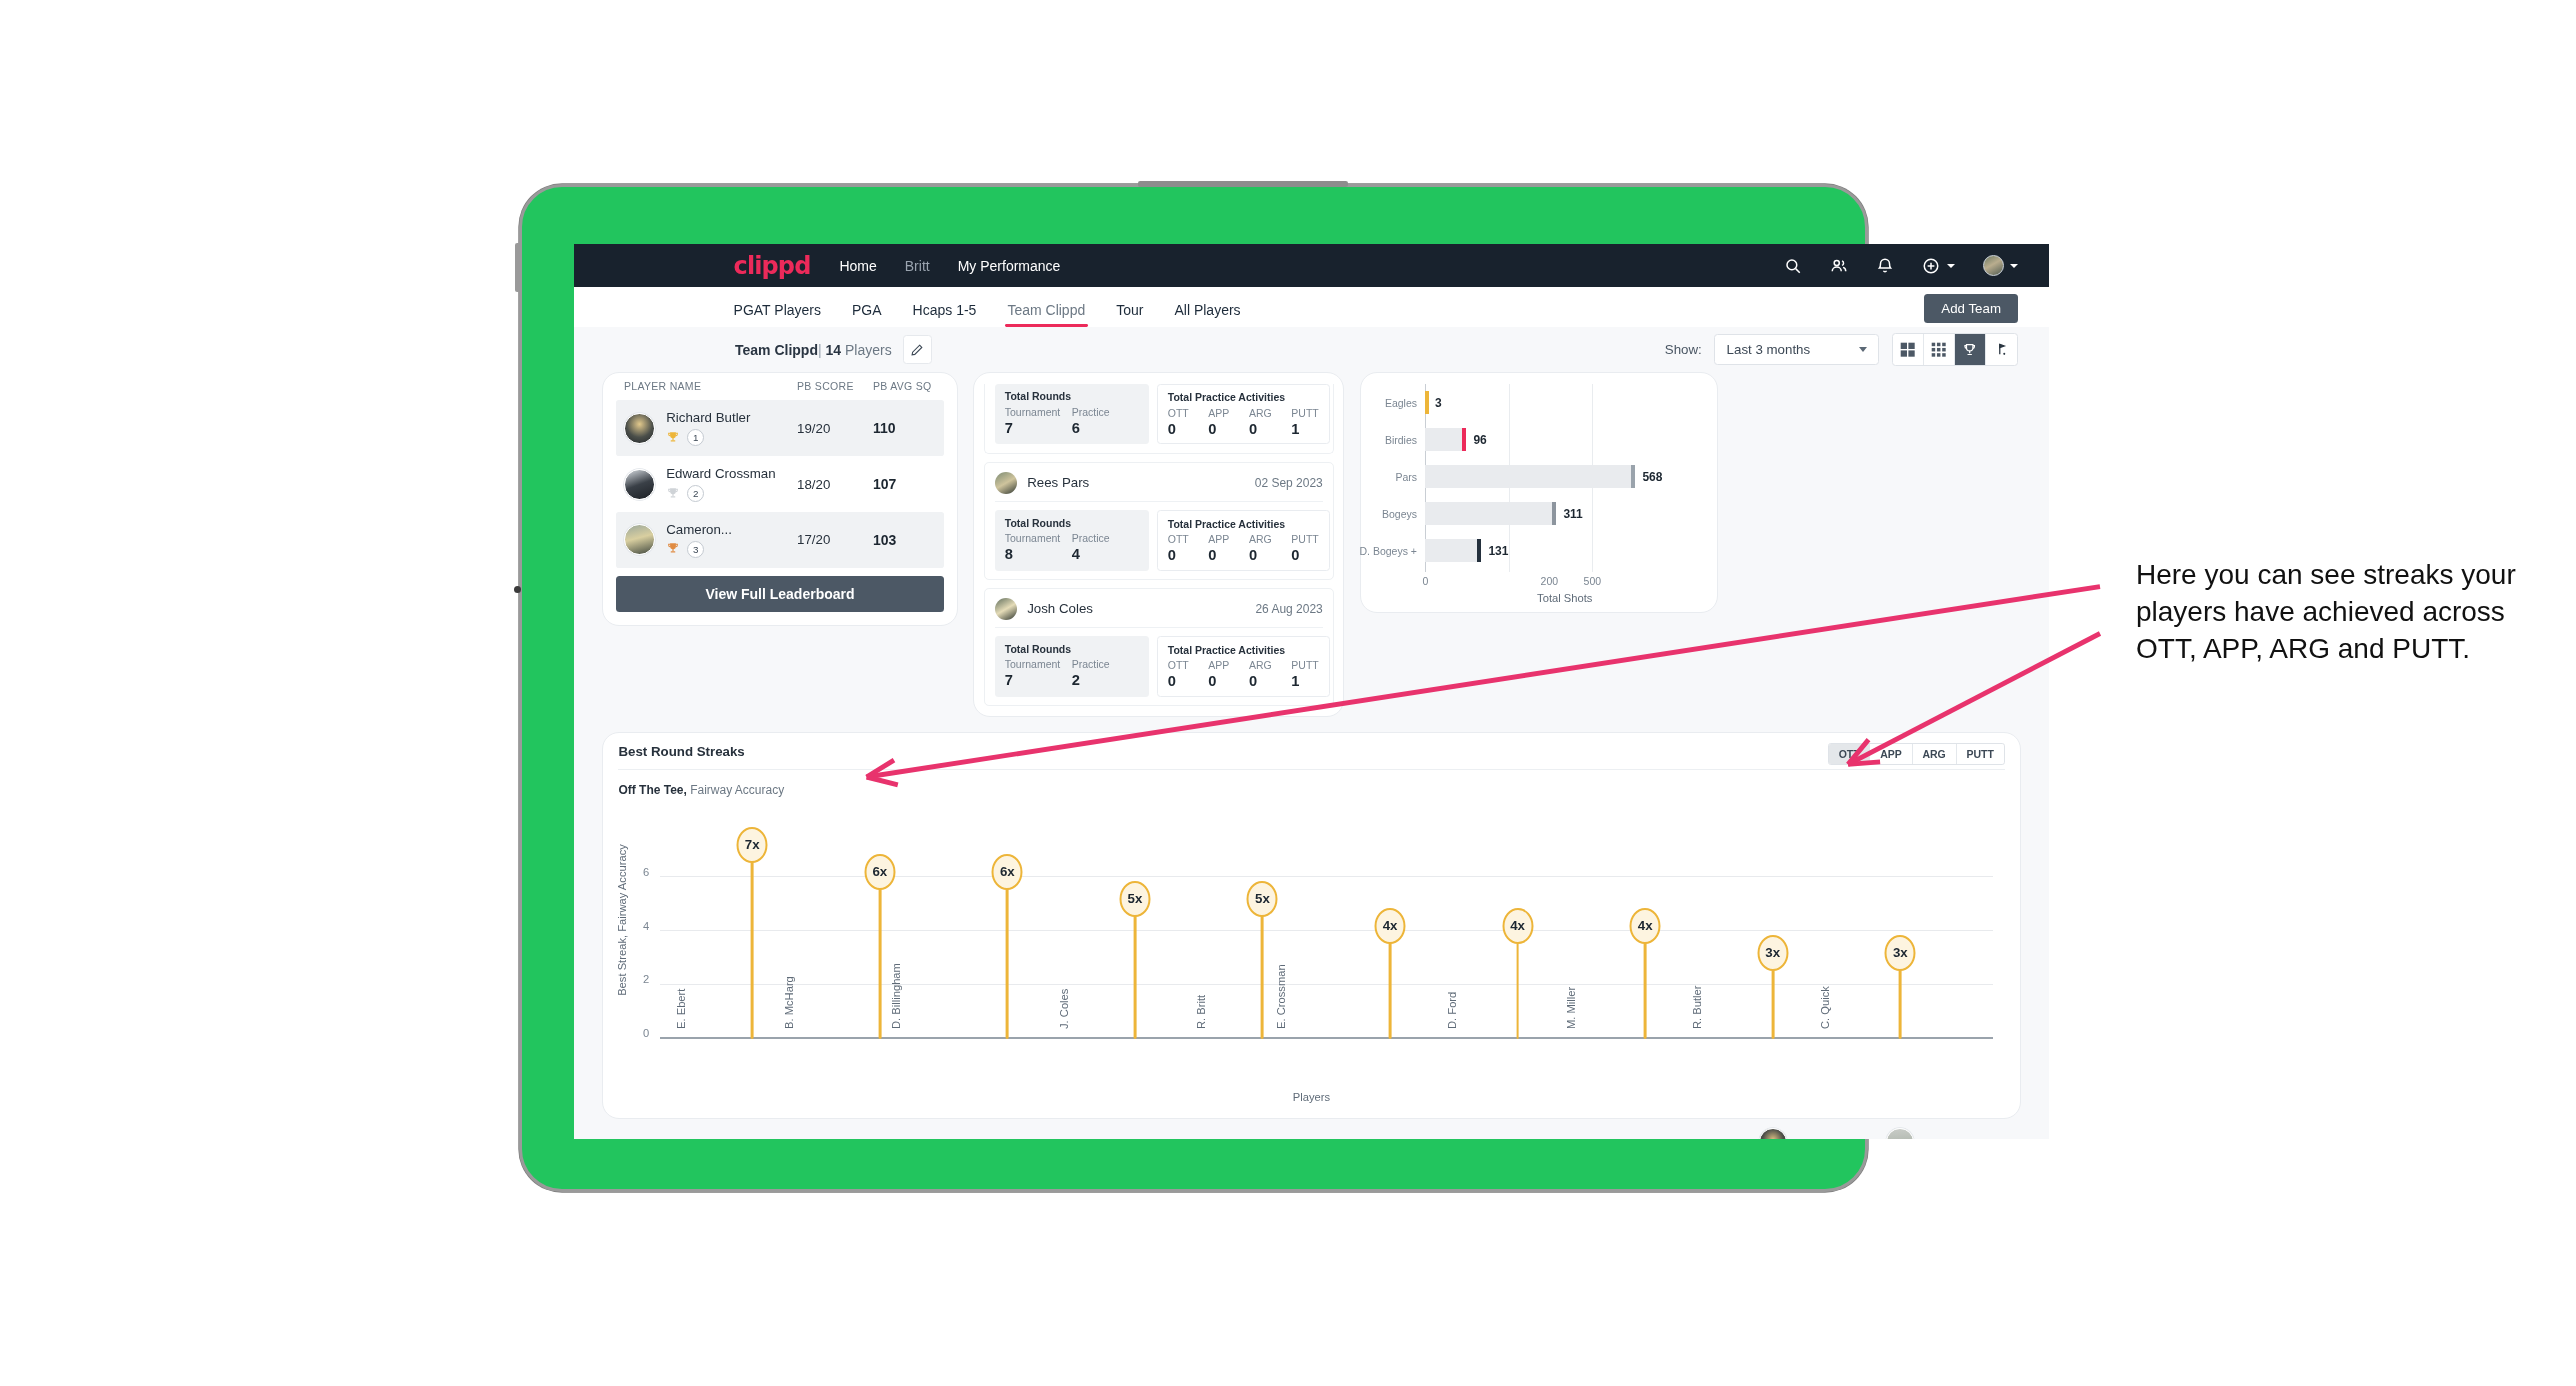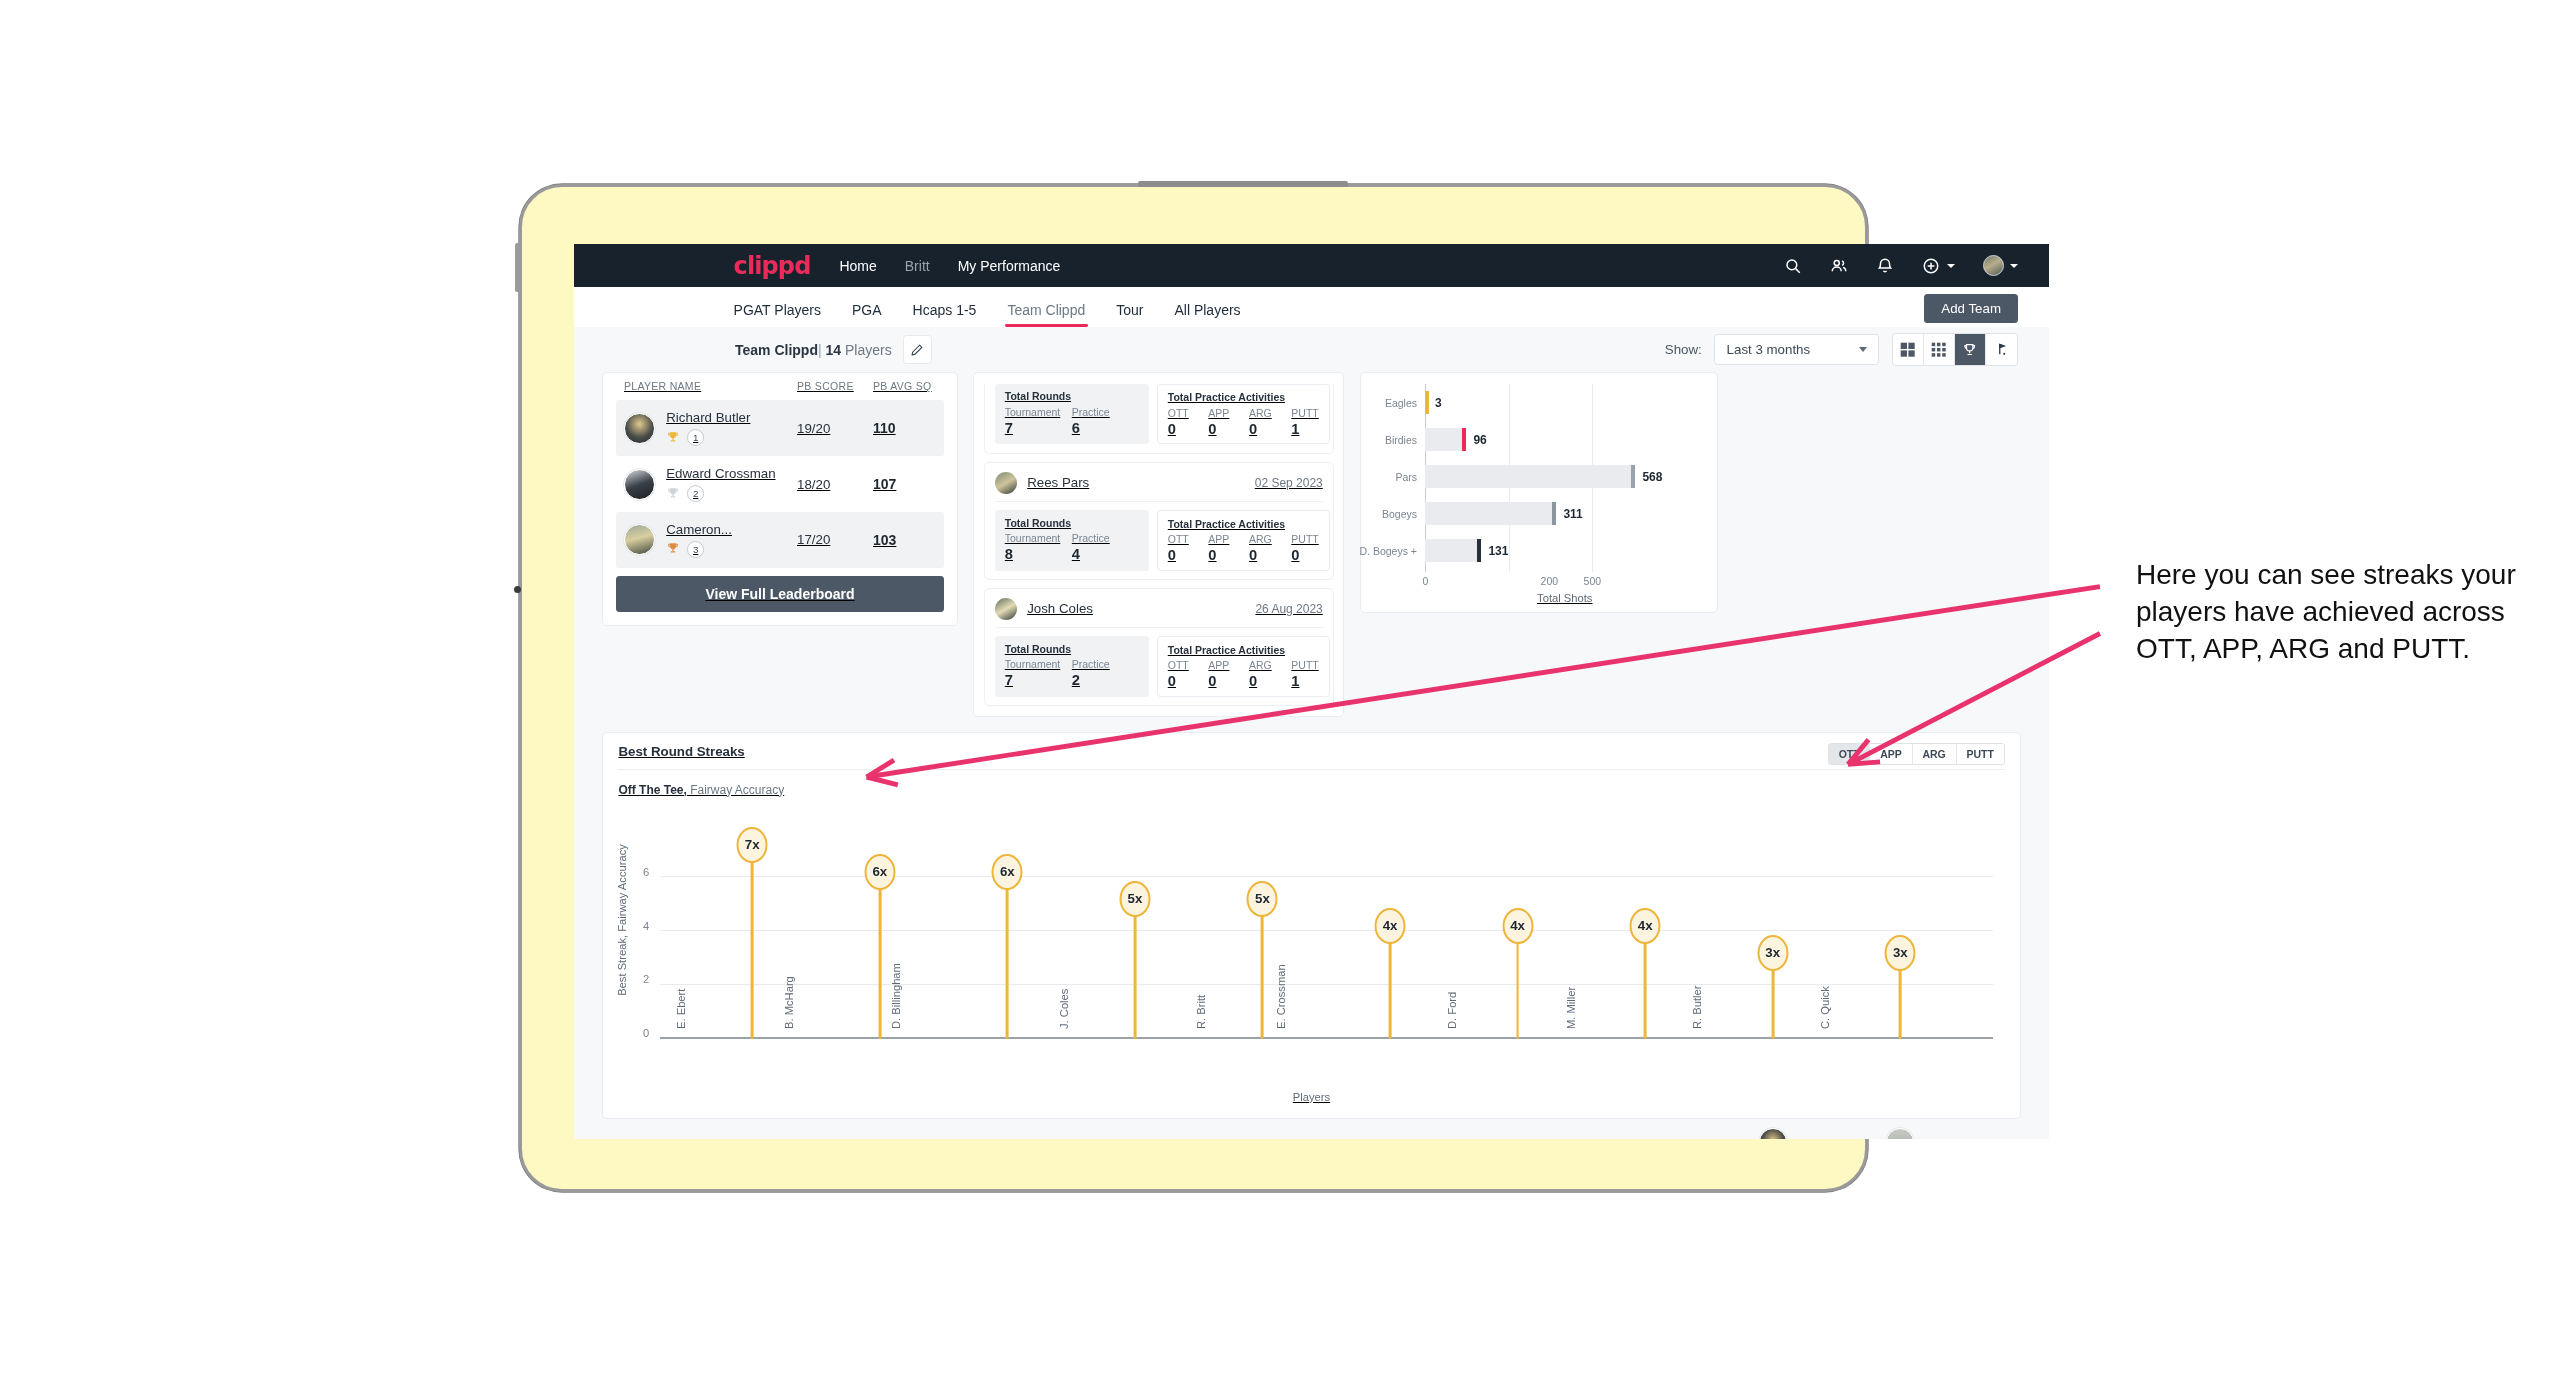--- a/index.html
+++ b/index.html
@@ -9,21 +9,21 @@
     font-family: "Liberation Sans", sans-serif;
     overflow: hidden;
   }
   #root { position: relative; width: 2576px; height: 1386px; }
 
   
   .tablet-frame {
     position: absolute;
     left: 519px; top: 184px;
     width: 1349px; height: 1008px;
-    background: #fef9c3;
+    background: #22c55e;
     border-radius: 43px;
     border: 3.5px solid #9a9a9a;
     box-shadow: 0 0 0 0.7px #7d7d7d;
   }
   .tablet-btn-top {
     position: absolute; top: -5.6px; left: 616px;
     width: 210px; height: 5.6px; background: #8d8d8d; border-radius: 2.1px;
   }
   .tablet-btn-left {
     position: absolute; left: -7px; top: 56px;
@@ -125,21 +125,21 @@
     border-right:0.7px solid #e4e8ec; cursor:pointer;
   }
   .segbtn:last-child { border-right:none; }
   .segbtn.active { background:#4c5865; }
 
   
   .body-area { padding: 0 28px 0 28px; }
   .row-top { display:flex; gap: 15.4px; align-items:flex-start; }
 
   .card {
-    background:#ffffff; border:0.7px solid #e9ecf0; border-radius:5px;text-decoration:underline;
+    background:#ffffff; border:0.7px solid #e9ecf0; border-radius:17px;
   }
 
   
   .lb-card { width: 356px; padding: 0 12.6px 12.6px 12.6px; }
   .lb-head {
     display:flex; padding: 7px 8.4px 8.4px 8.4px;
     font-size: 10.5px; color:#6c7884; letter-spacing:0.3px;
   }
   .lb-head .c1 { flex:1; }
   .lb-head .c2 { width: 76px; }

